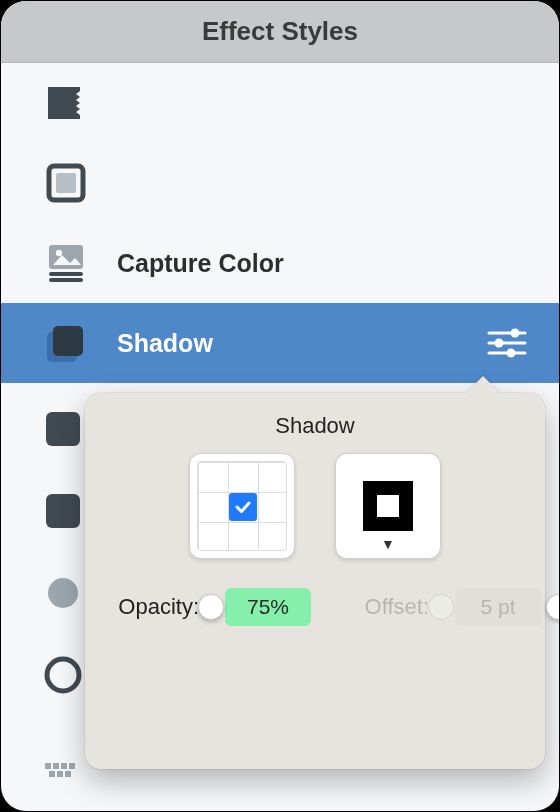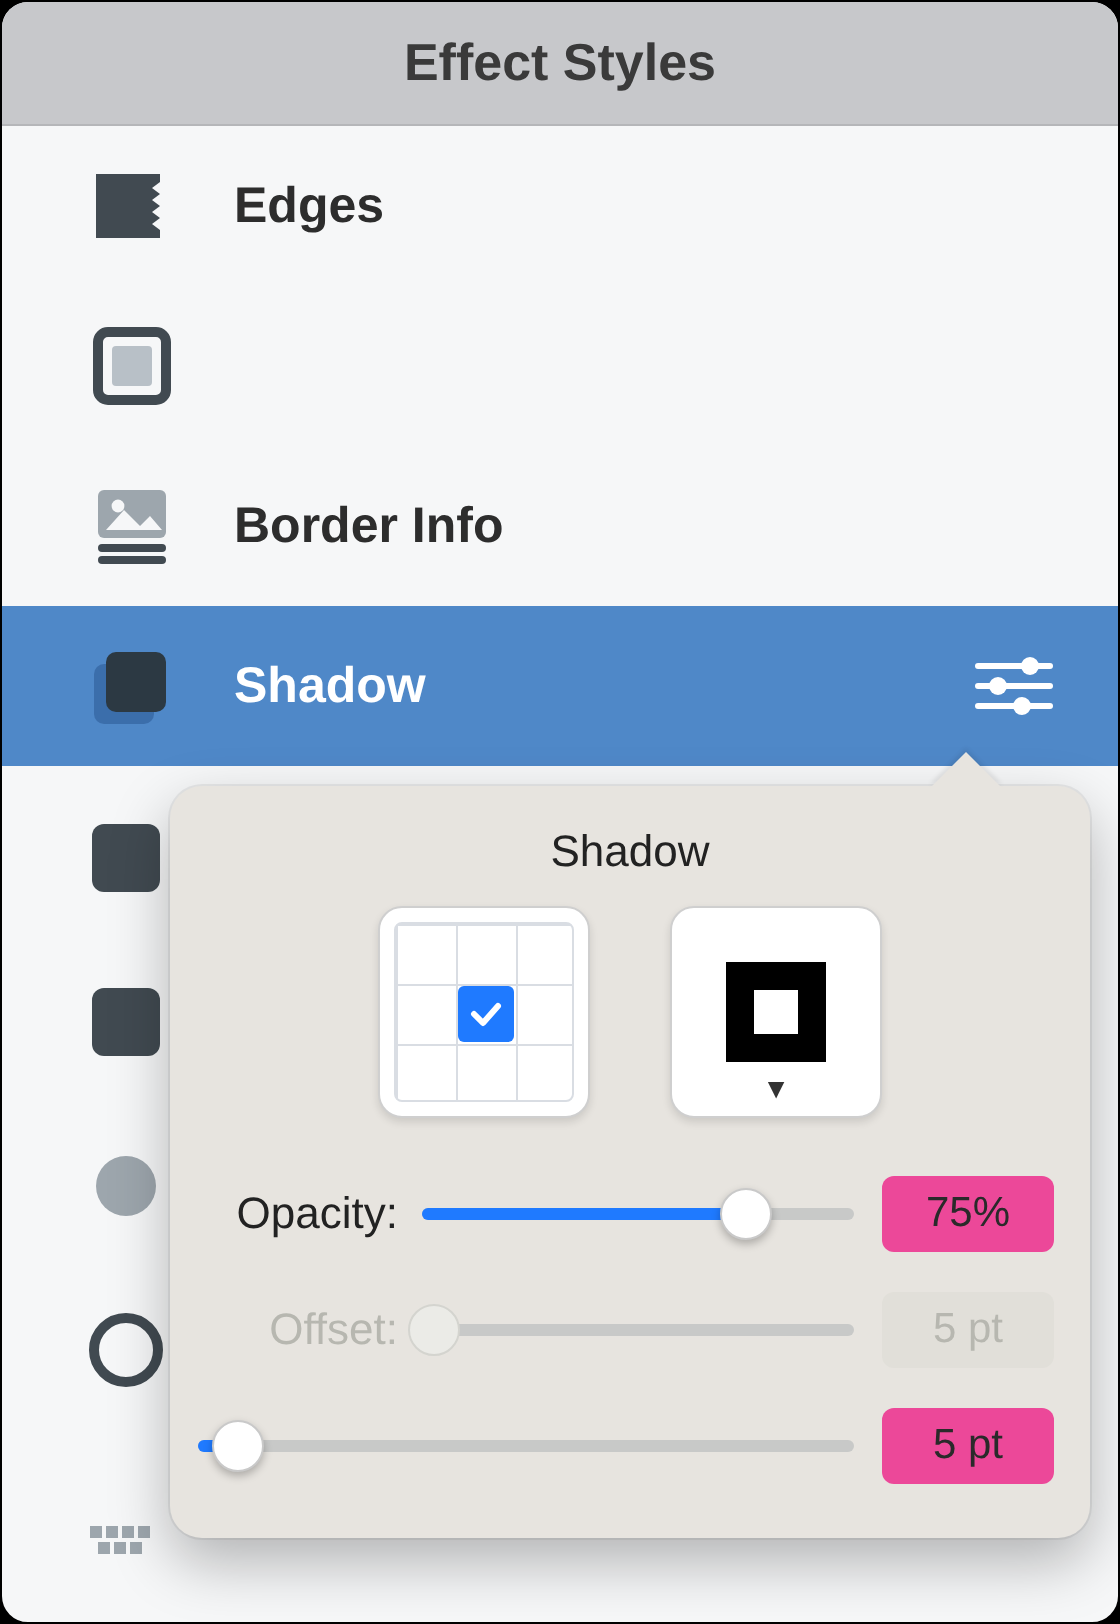--- a/index.html
+++ b/index.html
@@ -4,21 +4,21 @@
 <style>
   * { box-sizing: border-box; margin: 0; padding: 0; }
   html, body { width: 560px; height: 812px; }
   body {
     font-family: -apple-system, BlinkMacSystemFont, "Helvetica Neue", Arial, sans-serif;
     background: #000;
   }
   .window {
     width: 560px; height: 812px;
     background: #f6f7f8;
-    border-radius: 14px;
+    border-radius: 26px;
     border: 1px solid #000;
     overflow: hidden;
     position: relative;
   }
   .titlebar {
     height: 62px;
     background: #c7c8cb;
     display: flex; align-items: center; justify-content: center;
     font-size: 26px; font-weight: 600;
     color: #3a3a3a;
@@ -121,21 +121,21 @@
     color: #fff;
   }
 
   .color-tile svg { display:block; }
   .color-tile .disclosure {
     position:absolute; bottom:6px; left:0; right:0; text-align:center; font-size:14px; color:#333;
   }
 
   .sliders {
     margin-top: 28px;
-    display: flex; flex-direction: column;
+    display: flex; flex-direction: row;
     gap: 18px;
     padding: 0 18px 0 14px;
   }
   .slider-row {
     display: flex; align-items: center;
     height: 40px;
   }
   .slider-row .slabel {
     width: 112px; text-align: right; padding-right: 12px;
     font-size: 22px; color: #222;
@@ -157,21 +157,21 @@
     background: #fff; border:1px solid #c9c9c9;
     box-shadow: 0 2px 4px rgba(0,0,0,0.25);
   }
   .slider-row.disabled .track .thumb {
     background: #ebebe7; box-shadow:none; border-color:#d4d4cf;
   }
   .slider-row.disabled .track .fill { background: transparent; }
   .valbox {
     width: 86px; height: 38px;
     margin-left: 14px;
-    background: #ec4899;
+    background: #86efac;
     border-radius: 6px;
     display:flex; align-items:center; justify-content:center;
     font-size: 21px; color: #2a2a2a;
   }
   .slider-row.disabled .valbox { background:#e1dfd9; }
 
 </style>
 </head>
 <body>
 
@@ -180,21 +180,20 @@
   <div class="titlebar">Effect Styles</div>
 
   <div class="list">
 
     <div class="row">
       <div class="icon-slot">
         <svg width="44" height="44" viewBox="0 0 44 44">
           <path d="M4 6 H36 V10 L32 13 L36 16 L32 19 L36 22 L32 25 L36 28 L32 31 L36 34 V38 H4 Z" fill="#414a51"></path>
         </svg>
       </div>
-      <div class="label">Edges</div>
     </div>
 
     <div class="row">
       <div class="icon-slot">
         <svg width="44" height="44" viewBox="0 0 44 44">
           <rect x="5" y="5" width="34" height="34" rx="5" fill="none" stroke="#414a51" stroke-width="5"></rect>
           <rect x="12" y="12" width="20" height="20" rx="2" fill="#b8c0c7"></rect>
         </svg>
       </div>
     </div>
@@ -202,21 +201,21 @@
     <div class="row">
       <div class="icon-slot">
         <svg width="44" height="44" viewBox="0 0 44 44">
           <rect x="5" y="4" width="34" height="24" rx="3" fill="#9da6ad"></rect>
           <circle cx="15" cy="12" r="3.2" fill="#f6f7f8"></circle>
           <path d="M9 24 L18 14 L26 22 L31 17 L37 24 Z" fill="#f6f7f8"></path>
           <rect x="5" y="31" width="34" height="4" rx="2" fill="#414a51"></rect>
           <rect x="5" y="37" width="34" height="4" rx="2" fill="#414a51"></rect>
         </svg>
       </div>
-      <div class="label">Border Info</div>
+      <div class="label">Capture Color</div>
     </div>
 
     <div class="row selected">
       <div class="icon-slot">
         <svg width="46" height="46" viewBox="0 0 46 46">
           <rect x="4" y="12" width="30" height="30" rx="5" fill="#2b5a93" opacity="0.55"></rect>
           <rect x="10" y="6" width="30" height="30" rx="5" fill="#2c3943"></rect>
         </svg>
       </div>
       <div class="label">Shadow</div>

